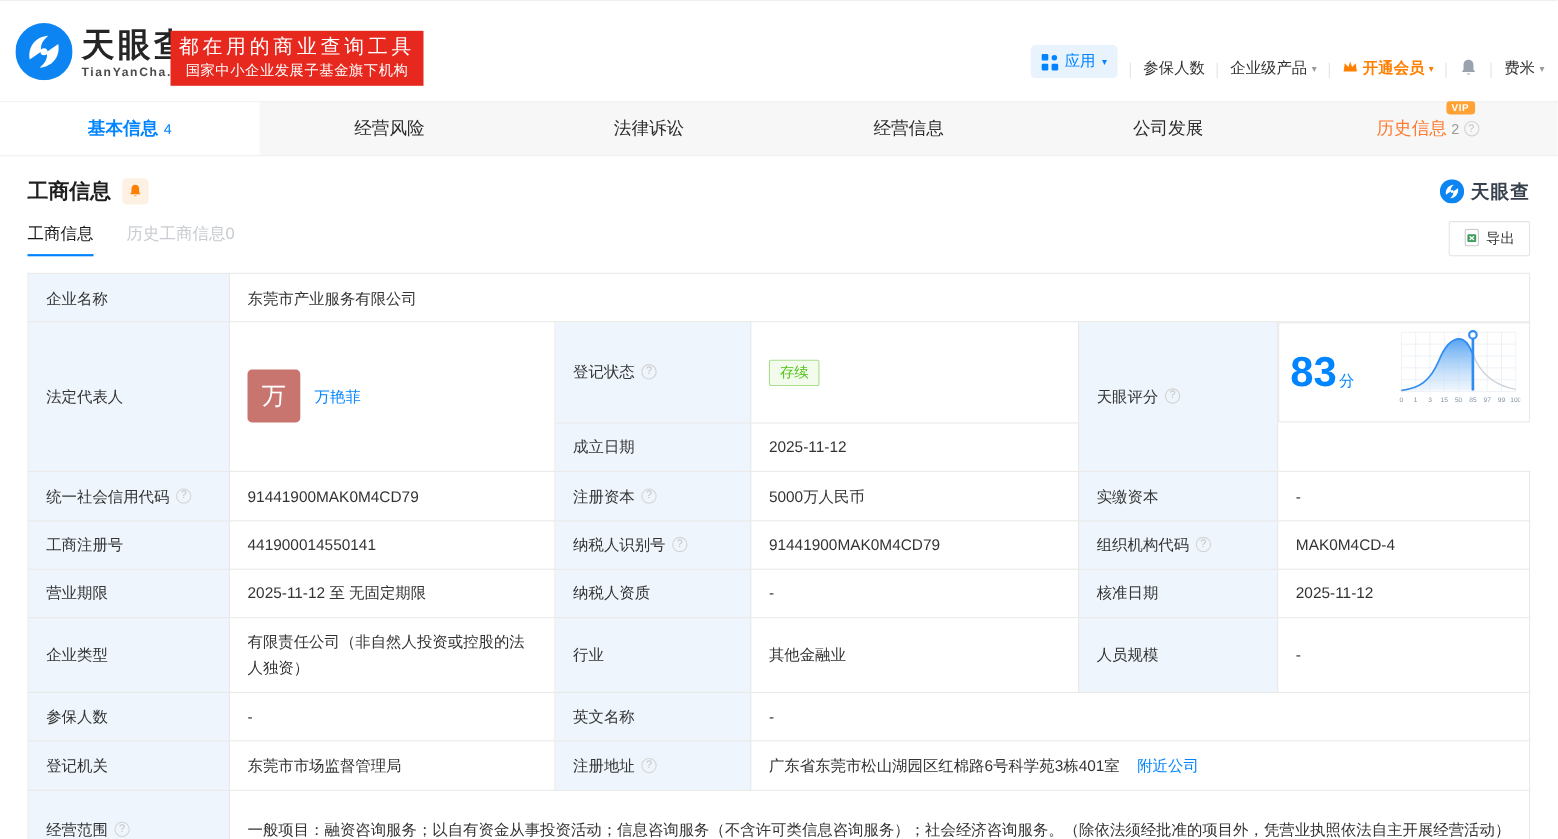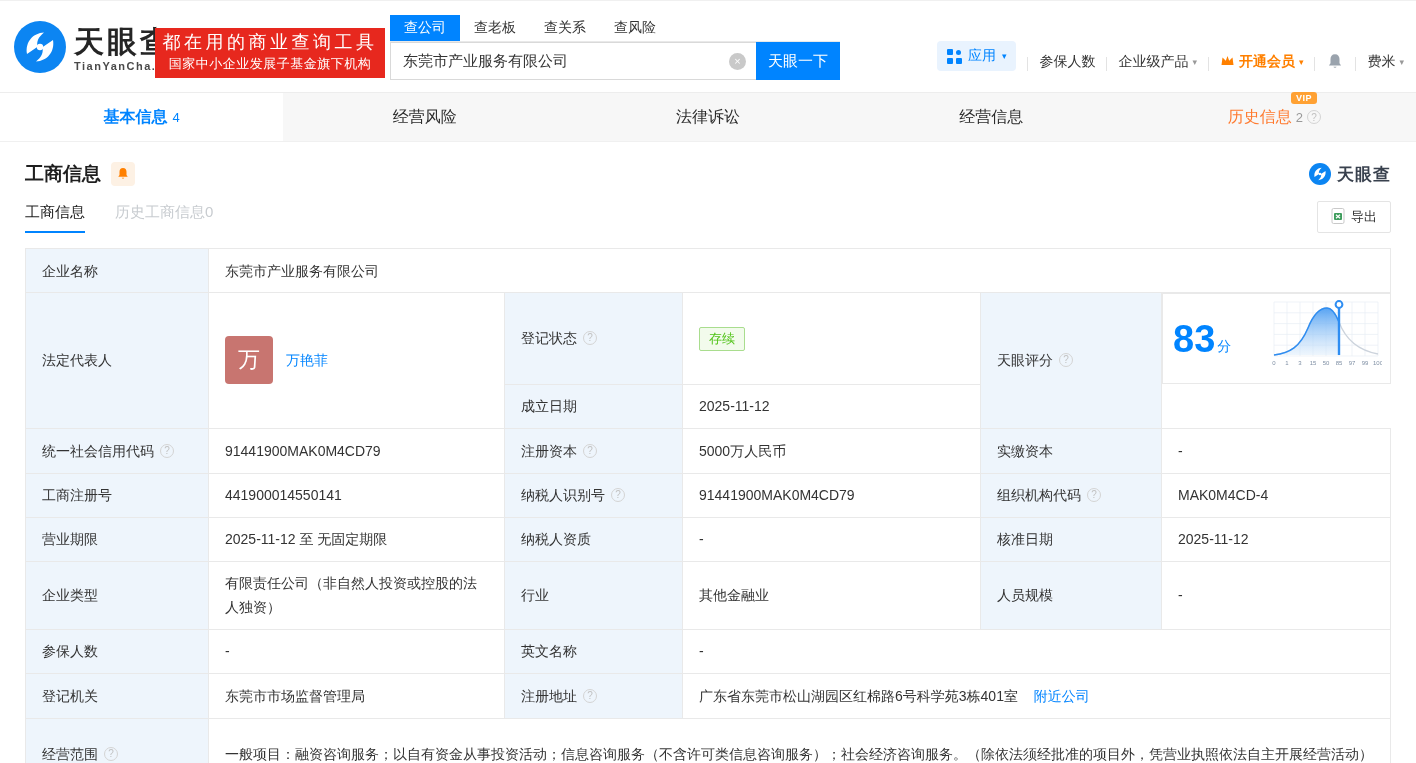--- a/index.html
+++ b/index.html
@@ -97,35 +97,20 @@
       <div class="logo-cn">天眼查</div>
       <div class="logo-en">TianYanCha.com</div>
     </span>
   </div>
 
   <div class="promo">
     <div class="promo-l1">都在用的商业查询工具</div>
     <div class="promo-l2">国家中小企业发展子基金旗下机构</div>
   </div>
 
-  <div class="search">
-    <div class="stabs">
-      <span class="stab on">查公司</span>
-      <span class="stab">查老板</span>
-      <span class="stab">查关系</span>
-      <span class="stab">查风险</span>
-    </div>
-    <div class="sline">
-      <span class="sbox">
-        <input type="text" value="东莞市产业服务有限公司" style="">
-        <span class="sclear">×</span>
-      </span>
-      <button class="sbtn">天眼一下</button>
-    </div>
-  </div>
 
   <div class="topmenu">
     <span class="pill">
       <span class="gridico">
           <i></i>
           <i></i>
           <i></i>
           <i></i>
         </span>
       <span>应用</span>
@@ -169,20 +154,23 @@
     <span class="ncount">4</span>
   </div>
   <div class="ntab">
     <span>经营风险</span>
   </div>
   <div class="ntab">
     <span>法律诉讼</span>
   </div>
   <div class="ntab">
     <span>经营信息</span>
+  </div>
+  <div class="ntab">
+    <span>公司发展</span>
   </div>
   <div class="ntab hist">
     <span class="hist-wrap">
       <span class="vipbadge">VIP</span>
       <span>历史信息</span>
       <span class="hcount">2</span>
       <span class="q" style="margin-left:0">?</span>
     </span>
   </div>
 </div>

